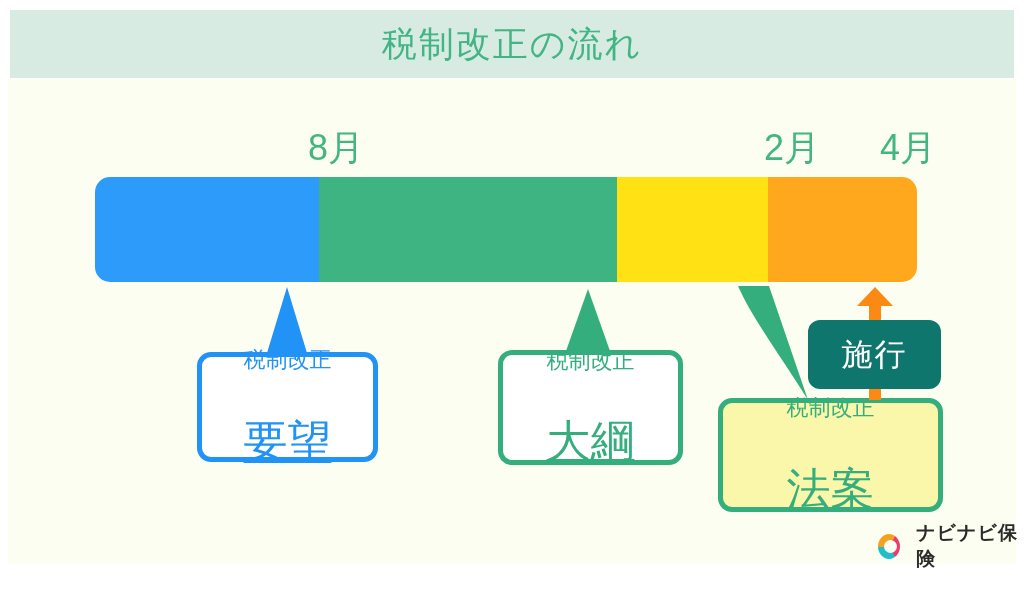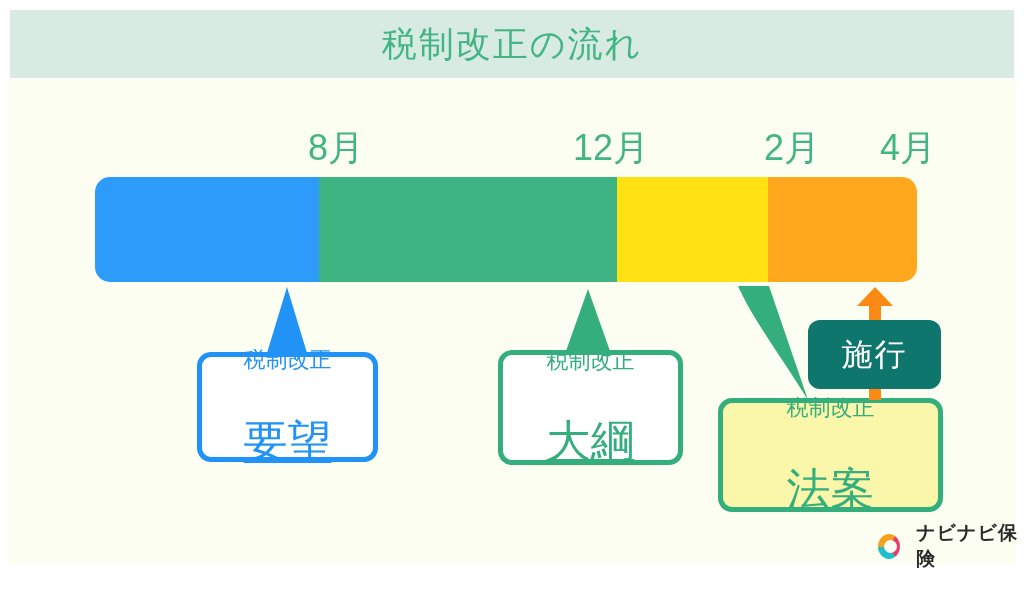--- a/index.html
+++ b/index.html
@@ -110,21 +110,20 @@
 
 <div class="stage">
 
   <div class="panel"></div>
 
   <div class="banner">
     <div class="title">税制改正の流れ</div>
   </div>
 
   <div class="month m1">8月</div>
-  <div class="month m2">12月</div>
   <div class="month m3">2月</div>
   <div class="month m4">4月</div>
 
   <div class="bar">
     <div class="seg seg-blue"></div>
     <div class="seg seg-green"></div>
     <div class="seg seg-yellow"></div>
     <div class="seg seg-orange"></div>
   </div>
 

